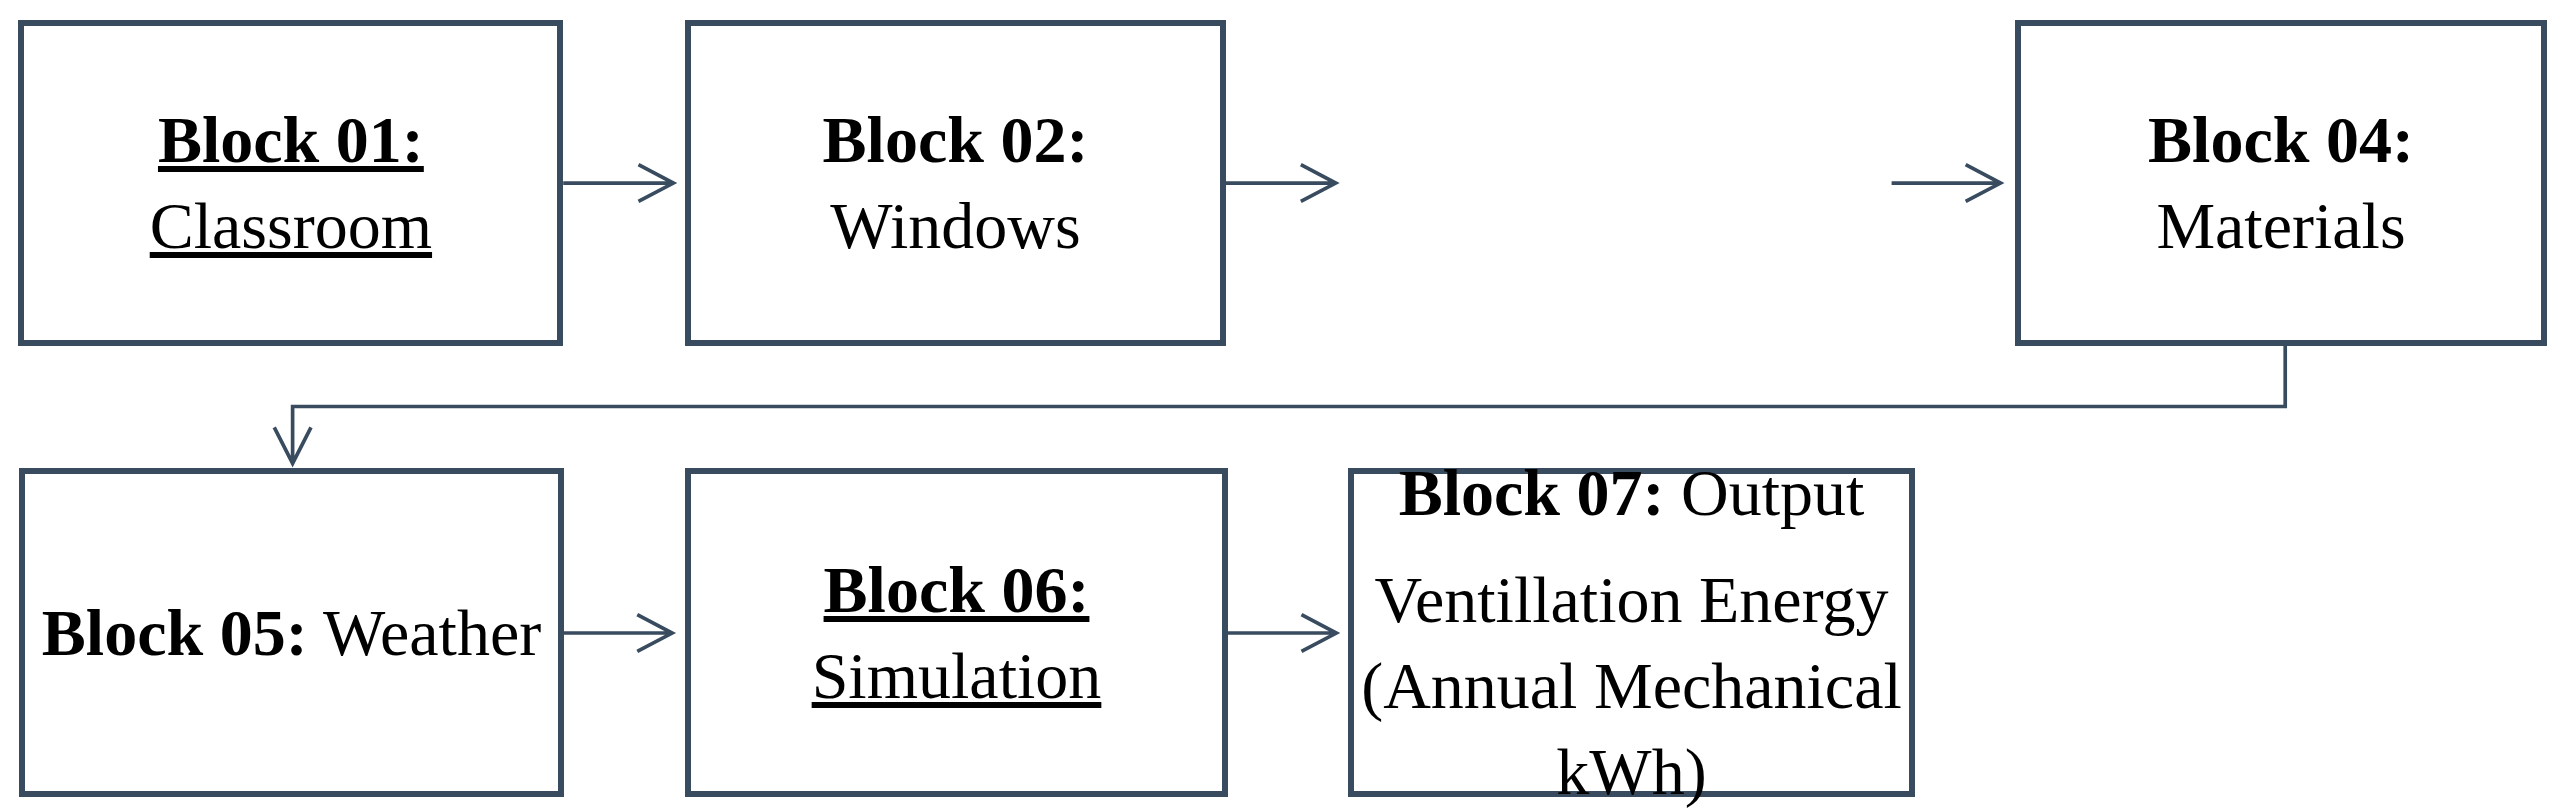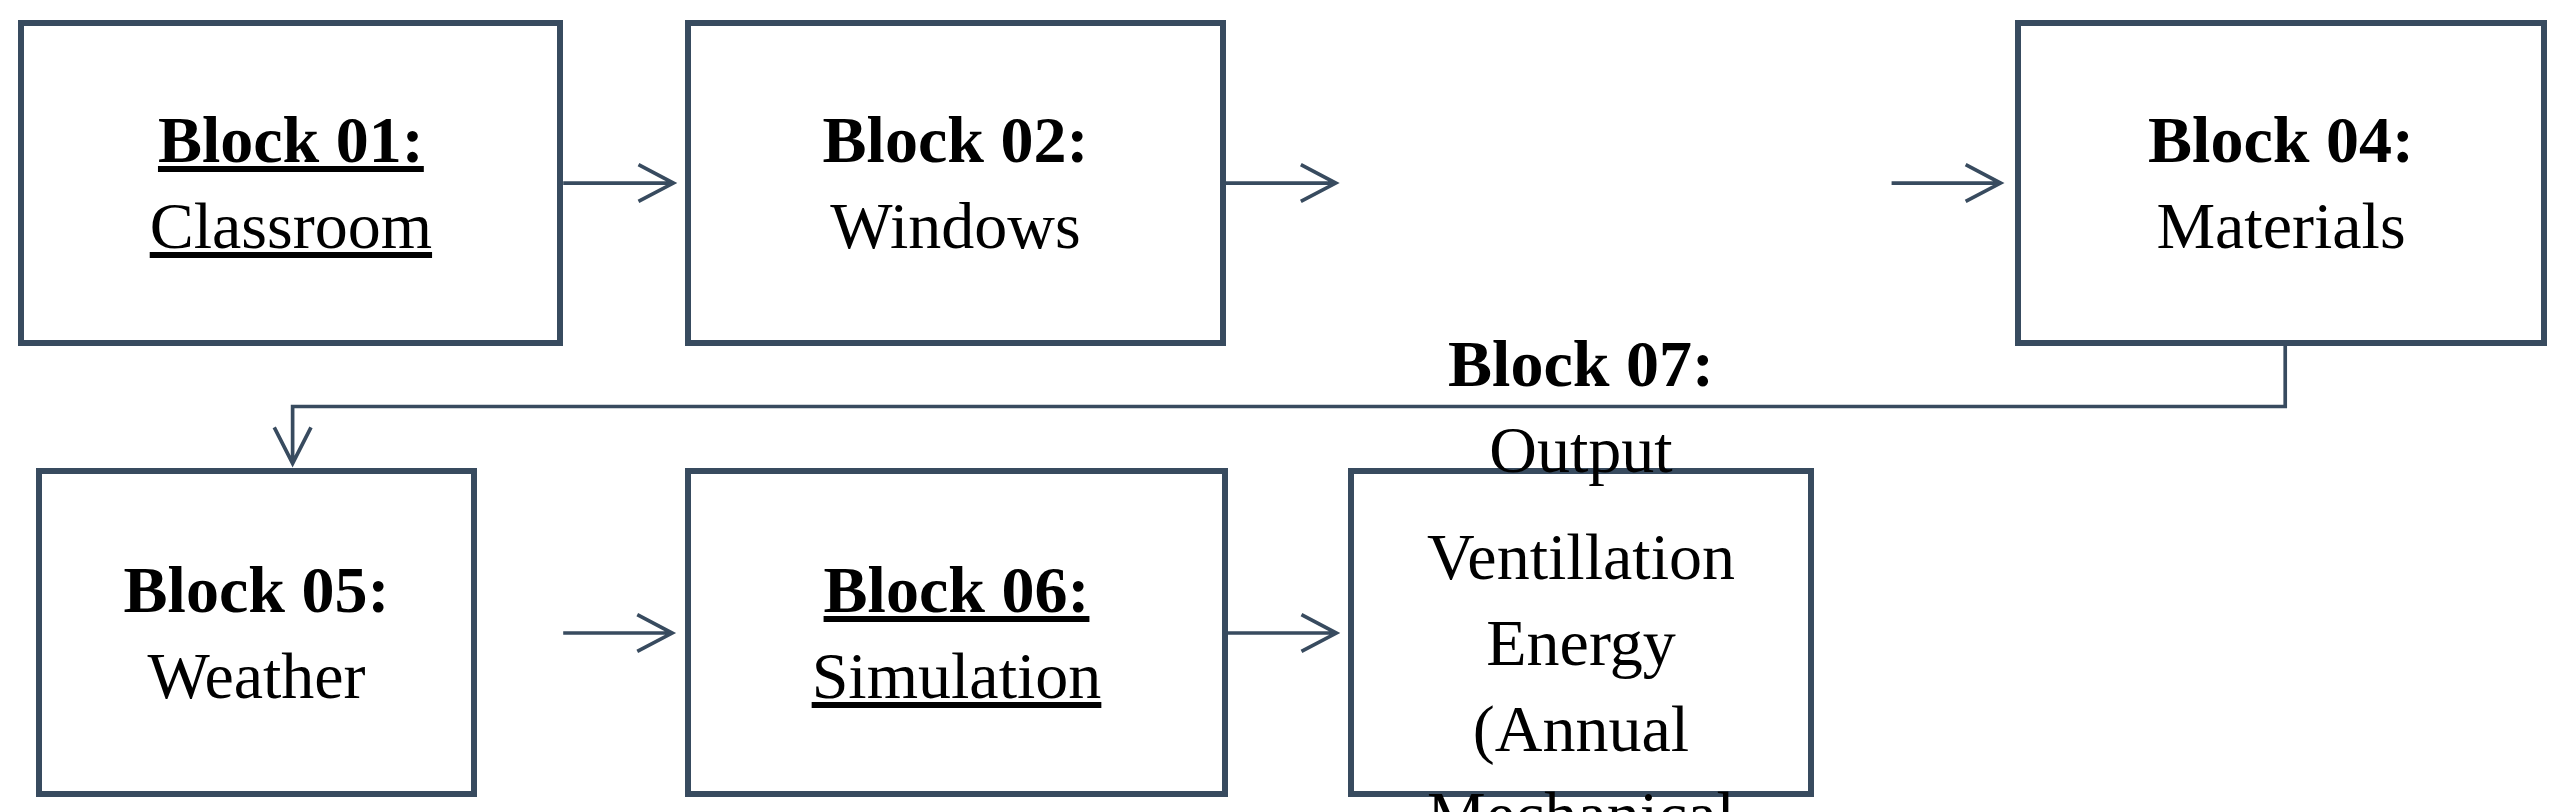--- a/index.html
+++ b/index.html
@@ -39,23 +39,23 @@
     font-size:66px;
     line-height:86px;
   }
   .block .b{font-weight:700;}
   .block .sub{margin-top:21px;}
   
   #b1{left:18.4px;  top:19.6px;  width:545px; height:326px;text-decoration:underline;}
   #b2{left:685px;top:19.6px;  width:541px; height:326px;align-items:flex-end;}
   #b3{left:1350px;top:19.6px;  width:541px; height:326px;}
   #b4{left:2015px;top:19.6px;  width:532px; height:326px;}
-  #b5{left:36px;  top:468px; width:441px; height:329px;}
+  #b5{left:19px;  top:468px; width:545px; height:329px;}
   #b6{left:685px;top:468px; width:543px; height:329px;text-decoration:underline;}
-  #b7{left:1348px;top:468px; width:466px; height:329px;}
+  #b7{left:1348px;top:468px; width:567px; height:329px;}
 </style>
 </head>
 <body>
 
 <div class="canvas">
 
   <svg class="connectors" viewBox="0 0 4208 1328" xmlns="http://www.w3.org/2000/svg">
 
     <path d="M920,299 L1098,299 M1043,269 L1100,299 L1043,329"></path>
 

